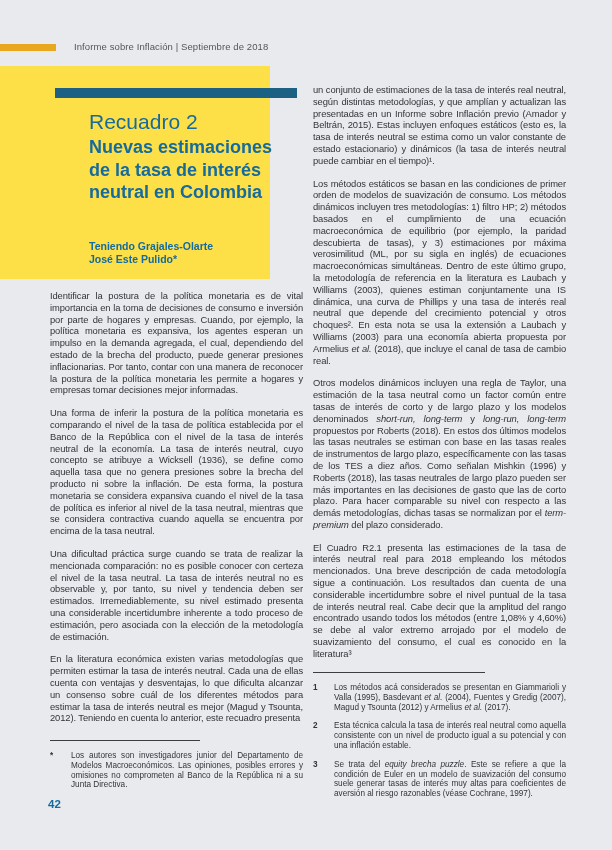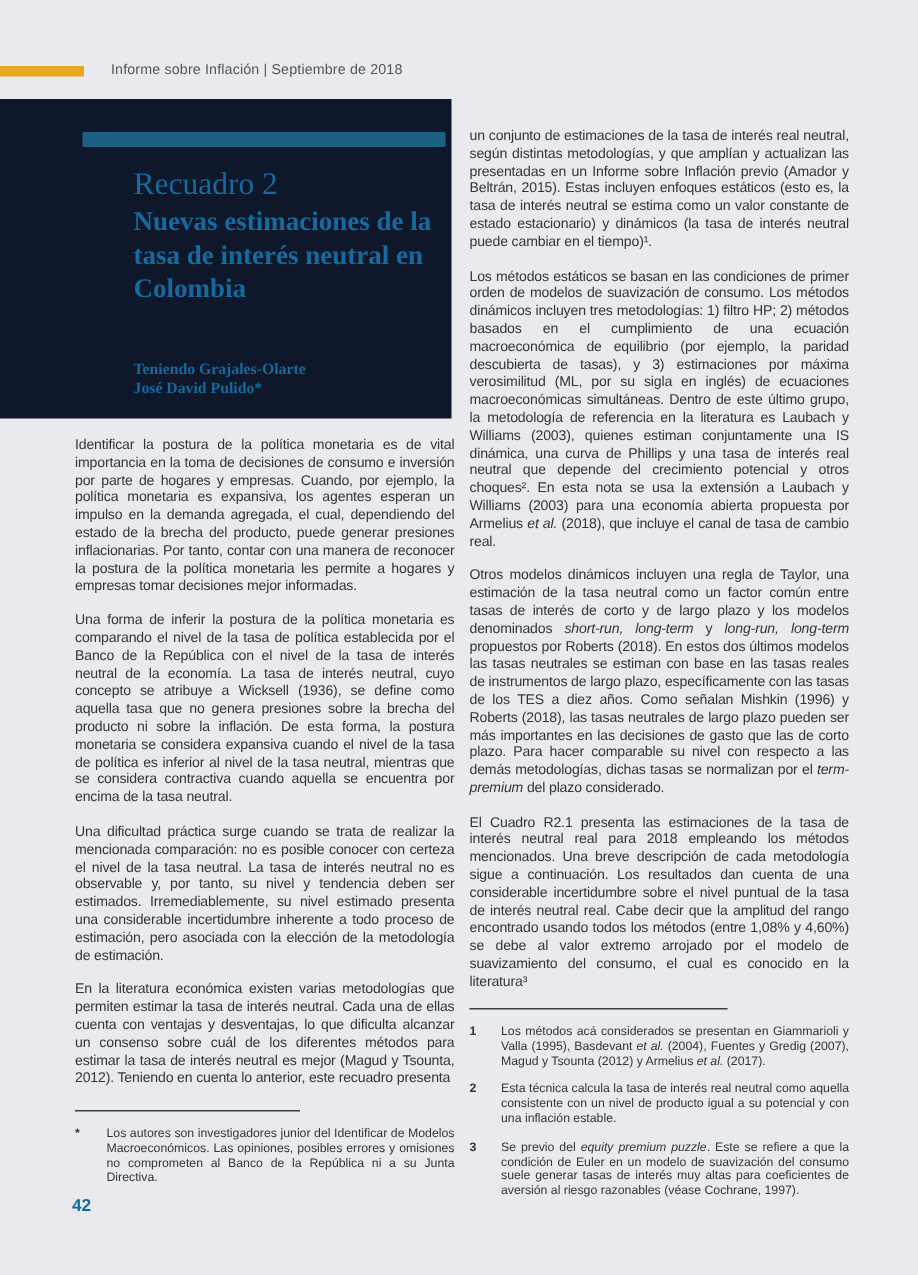--- a/index.html
+++ b/index.html
@@ -4,21 +4,21 @@
 <style>
   html,body { margin:0; padding:0; }
   .page {
     position:relative; width:612px; height:850px; overflow:hidden;
     background:#E9EAED; color:#31343A;
     font-family:"Liberation Sans", sans-serif;
   }
   .header-tick { position:absolute; left:0; top:44px; width:56px; height:7px; background:#E8A71E; }
   .header-text { position:absolute; left:74px; top:41px; font-size:9.5px; color:#53565B; letter-spacing:0.1px; }
 
-  .box { position:absolute; left:0; top:66px; width:301px; height:213px; background:#0f172a;font-family:Liberation Serif, serif; }
+  .box { position:absolute; left:0; top:66px; width:270px; height:213px; background:#fde047; }
   .box-bar { position:absolute; left:55px; top:22px; width:242px; height:10px; background:#1C6084; }
   .box-kicker { position:absolute; left:89px; top:44px; font-size:21px; color:#156A9E; }
   .box-title { position:absolute; left:89px; top:70px; width:206px; font-size:18px; line-height:22.5px; font-weight:bold; color:#156A9E; }
   .box-authors { position:absolute; left:89px; top:174px; font-size:10.5px; line-height:13px; font-weight:bold; color:#156A9E; }
 
   .col { position:absolute; width:253px; }
   .col-left  { left:50px;  top:290px; }
   .col-right { left:313px; top:70px;margin-top:14px; }
   .para {
     margin:0 0 11px 0; text-align:justify;
@@ -47,56 +47,56 @@
 
   <div class="header-tick"></div>
   <div class="header-text">Informe sobre Inflación | Septiembre de 2018</div>
 
   <div class="box">
     <div class="box-bar"></div>
     <div class="box-kicker">Recuadro 2</div>
     <div class="box-title">Nuevas estimaciones de la tasa de interés neutral en Colombia</div>
     <div class="box-authors">
       <div>Teniendo Grajales-Olarte</div>
-      <div>José David Pulido*</div>
+      <div>José Este Pulido*</div>
     </div>
   </div>
 
   <div class="col col-left">
       <p class="para"><span>Identificar la postura de la política monetaria es de vital importancia en la toma de decisiones de consumo e inversión por parte de hogares y empresas. Cuando, por ejemplo, la política monetaria es expansiva, los agentes esperan un impulso en la demanda agregada, el cual, dependiendo del estado de la brecha del producto, puede generar presiones inflacionarias. Por tanto, contar con una manera de reconocer la postura de la política monetaria les permite a hogares y empresas tomar decisiones mejor informadas.</span></p>
       <p class="para"><span>Una forma de inferir la postura de la política monetaria es comparando el nivel de la tasa de política establecida por el Banco de la República con el nivel de la tasa de interés neutral de la economía. La tasa de interés neutral, cuyo concepto se atribuye a Wicksell (1936), se define como aquella tasa que no genera presiones sobre la brecha del producto ni sobre la inflación. De esta forma, la postura monetaria se considera expansiva cuando el nivel de la tasa de política es inferior al nivel de la tasa neutral, mientras que se considera contractiva cuando aquella se encuentra por encima de la tasa neutral.</span></p>
       <p class="para"><span>Una dificultad práctica surge cuando se trata de realizar la mencionada comparación: no es posible conocer con certeza el nivel de la tasa neutral. La tasa de interés neutral no es observable y, por tanto, su nivel y tendencia deben ser estimados. Irremediablemente, su nivel estimado presenta una considerable incertidumbre inherente a todo proceso de estimación, pero asociada con la elección de la metodología de estimación.</span></p>
       <p class="para"><span>En la literatura económica existen varias metodologías que permiten estimar la tasa de interés neutral. Cada una de ellas cuenta con ventajas y desventajas, lo que dificulta alcanzar un consenso sobre cuál de los diferentes métodos para estimar la tasa de interés neutral es mejor (Magud y Tsounta, 2012). Teniendo en cuenta lo anterior, este recuadro presenta</span></p>
     </div>
   <div class="col col-right">
       <p class="para"><span>un conjunto de estimaciones de la tasa de interés real neutral, según distintas metodologías, y que amplían y actualizan las presentadas en un Informe sobre Inflación previo (Amador y Beltrán, 2015). Estas incluyen enfoques estáticos (esto es, la tasa de interés neutral se estima como un valor constante de estado estacionario) y dinámicos (la tasa de interés neutral puede cambiar en el tiempo)¹.</span></p>
       <p class="para"><span>Los métodos estáticos se basan en las condiciones de primer orden de modelos de suavización de consumo. Los métodos dinámicos incluyen tres metodologías: 1) filtro HP; 2) métodos basados en el cumplimiento de una ecuación macroeconómica de equilibrio (por ejemplo, la paridad descubierta de tasas), y 3) estimaciones por máxima verosimilitud (ML, por su sigla en inglés) de ecuaciones macroeconómicas simultáneas. Dentro de este último grupo, la metodología de referencia en la literatura es Laubach y Williams (2003), quienes estiman conjuntamente una IS dinámica, una curva de Phillips y una tasa de interés real neutral que depende del crecimiento potencial y otros choques². En esta nota se usa la extensión a Laubach y Williams (2003) para una economía abierta propuesta por Armelius </span><em>et al.</em><span> (2018), que incluye el canal de tasa de cambio real.</span></p>
       <p class="para"><span>Otros modelos dinámicos incluyen una regla de Taylor, una estimación de la tasa neutral como un factor común entre tasas de interés de corto y de largo plazo y los modelos denominados </span><em>short-run, long-term</em><span> y </span><em>long-run, long-term</em><span> propuestos por Roberts (2018). En estos dos últimos modelos las tasas neutrales se estiman con base en las tasas reales de instrumentos de largo plazo, específicamente con las tasas de los TES a diez años. Como señalan Mishkin (1996) y Roberts (2018), las tasas neutrales de largo plazo pueden ser más importantes en las decisiones de gasto que las de corto plazo. Para hacer comparable su nivel con respecto a las demás metodologías, dichas tasas se normalizan por el </span><em>term-premium</em><span> del plazo considerado.</span></p>
       <p class="para"><span>El Cuadro R2.1 presenta las estimaciones de la tasa de interés neutral real para 2018 empleando los métodos mencionados. Una breve descripción de cada metodología sigue a continuación. Los resultados dan cuenta de una considerable incertidumbre sobre el nivel puntual de la tasa de interés neutral real. Cabe decir que la amplitud del rango encontrado usando todos los métodos (entre 1,08% y 4,60%) se debe al valor extremo arrojado por el modelo de suavizamiento del consumo, el cual es conocido en la literatura³</span></p>
     </div>
 
   <div class="fn-rule fn-rule-left"></div>
   <div class="fn-block fn-block-left">
       <div class="fn-item">
         <span class="fn-marker">*</span>
-        <span class="fn-text"><span>Los autores son investigadores junior del Identificar de Modelos Macroeconómicos. Las opiniones, posibles errores y omisiones no comprometen al Banco de la República ni a su Junta Directiva.</span></span>
+        <span class="fn-text"><span>Los autores son investigadores junior del Departamento de Modelos Macroeconómicos. Las opiniones, posibles errores y omisiones no comprometen al Banco de la República ni a su Junta Directiva.</span></span>
       </div>
     </div>
 
   <div class="fn-rule fn-rule-right"></div>
   <div class="fn-block fn-block-right">
       <div class="fn-item">
         <span class="fn-marker">1</span>
         <span class="fn-text"><span>Los métodos acá considerados se presentan en Giammarioli y Valla (1995), Basdevant </span><em>et al.</em><span> (2004), Fuentes y Gredig (2007), Magud y Tsounta (2012) y Armelius </span><em>et al.</em><span> (2017).</span></span>
       </div>
       <div class="fn-item">
         <span class="fn-marker">2</span>
         <span class="fn-text"><span>Esta técnica calcula la tasa de interés real neutral como aquella consistente con un nivel de producto igual a su potencial y con una inflación estable.</span></span>
       </div>
       <div class="fn-item">
         <span class="fn-marker">3</span>
-        <span class="fn-text"><span>Se previo del </span><em>equity premium puzzle</em><span>. Este se refiere a que la condición de Euler en un modelo de suavización del consumo suele generar tasas de interés muy altas para coeficientes de aversión al riesgo razonables (véase Cochrane, 1997).</span></span>
+        <span class="fn-text"><span>Se trata del </span><em>equity brecha puzzle</em><span>. Este se refiere a que la condición de Euler en un modelo de suavización del consumo suele generar tasas de interés muy altas para coeficientes de aversión al riesgo razonables (véase Cochrane, 1997).</span></span>
       </div>
     </div>
 
   <div class="page-number">42</div>
 
 </div>
 
 </body></html>

